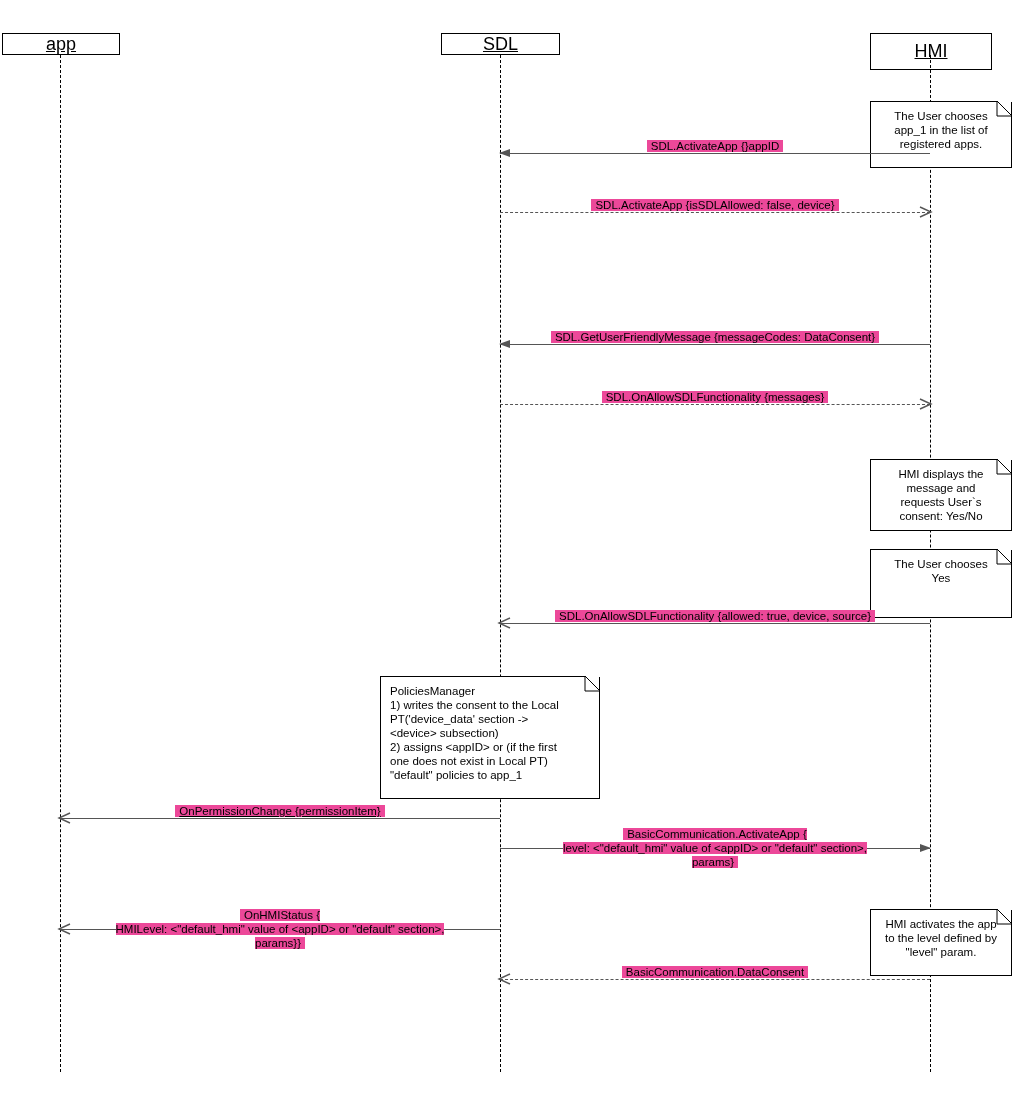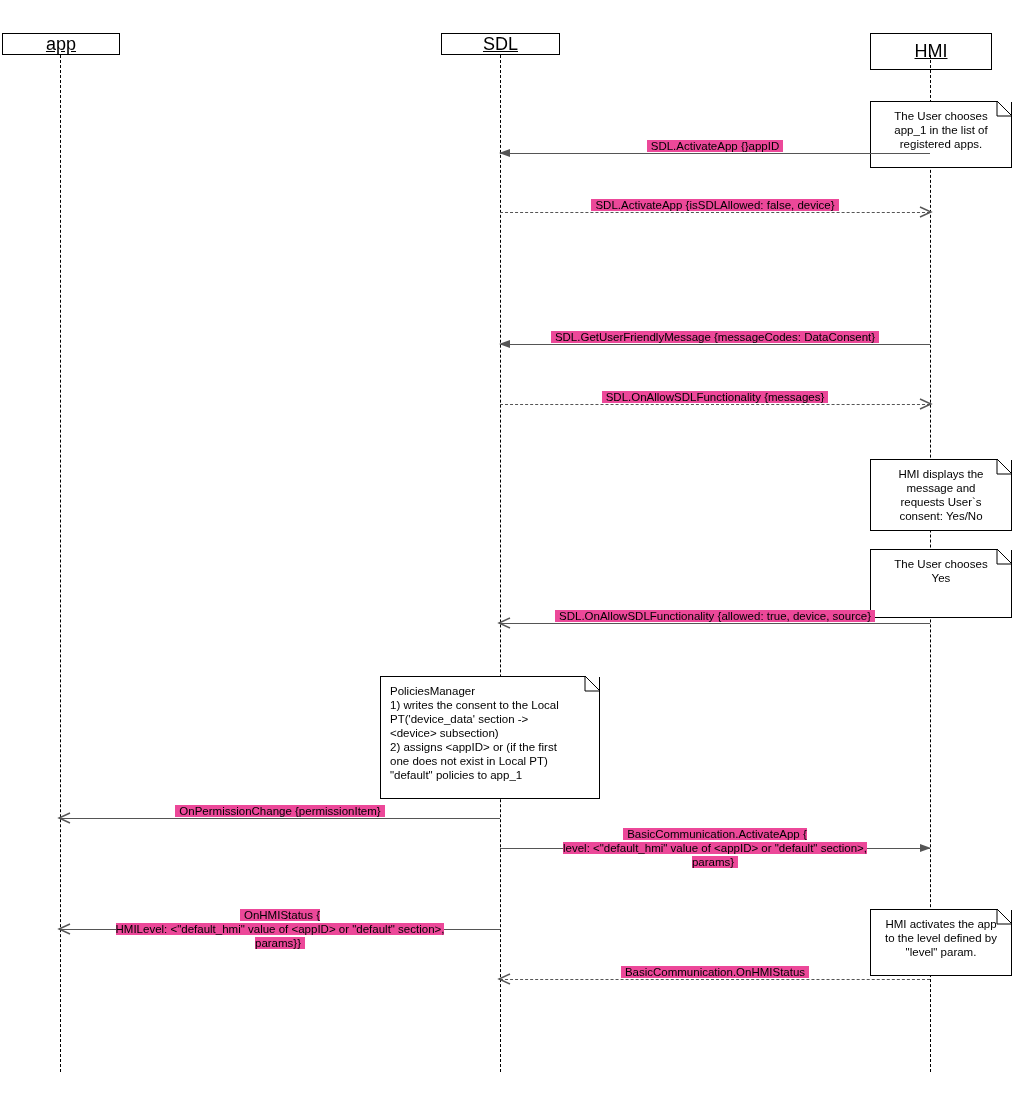--- a/index.html
+++ b/index.html
@@ -177,21 +177,21 @@
     </div>
     <div class="msg" style="left: 500px; top: 623px; width: 430px;">
       <div class="line"></div>
       <div class="label" style="top: -14px;"><span class="txt">SDL.OnAllowSDLFunctionality {allowed: true, device, source}</span></div>
       <svg width="12" height="12" class="head" style="position: absolute; top: -6px; left: -1px;">
         <polyline points="11,1 0,6 11,11" fill="none" stroke="#555555" stroke-width="1.4"></polyline>
       </svg>
     </div>
     <div class="msg" style="left: 60px; top: 818px; width: 440px;">
       <div class="line"></div>
-      <div class="label" style="top: -14px;"><span class="txt">OnPermissionChange {permissionItem}</span></div>
+      <div class="label" style="top: -14px; text-decoration: underline;"><span class="txt">OnPermissionChange {permissionItem}</span></div>
       <svg width="12" height="12" class="head" style="position: absolute; top: -6px; left: -1px;">
         <polyline points="11,1 0,6 11,11" fill="none" stroke="#555555" stroke-width="1.4"></polyline>
       </svg>
     </div>
     <div class="msg" style="left: 500px; top: 848px; width: 430px;">
       <div class="line"></div>
       <div class="label" style="top: -21px;"><span class="txt">BasicCommunication.ActivateApp {
 level: &lt;"default_hmi" value of &lt;appID&gt; or "default" section&gt;,
 params}</span></div>
       <svg width="12" height="12" class="head" style="position: absolute; top: -6px; left: 419px;">
@@ -202,18 +202,18 @@
       <div class="line"></div>
       <div class="label" style="top: -21px;"><span class="txt">OnHMIStatus {
 HMILevel: &lt;"default_hmi" value of &lt;appID&gt; or "default" section&gt;,
 params}}</span></div>
       <svg width="12" height="12" class="head" style="position: absolute; top: -6px; left: -1px;">
         <polyline points="11,1 0,6 11,11" fill="none" stroke="#555555" stroke-width="1.4"></polyline>
       </svg>
     </div>
     <div class="msg dashed" style="left: 500px; top: 979px; width: 430px;">
       <div class="line"></div>
-      <div class="label" style="top: -14px;"><span class="txt">BasicCommunication.OnHMIStatus</span></div>
+      <div class="label" style="top: -14px;"><span class="txt">BasicCommunication.DataConsent</span></div>
       <svg width="12" height="12" class="head" style="position: absolute; top: -6px; left: -1px;">
         <polyline points="11,1 0,6 11,11" fill="none" stroke="#555555" stroke-width="1.4"></polyline>
       </svg>
     </div>
   </div>
 
 </body></html>

